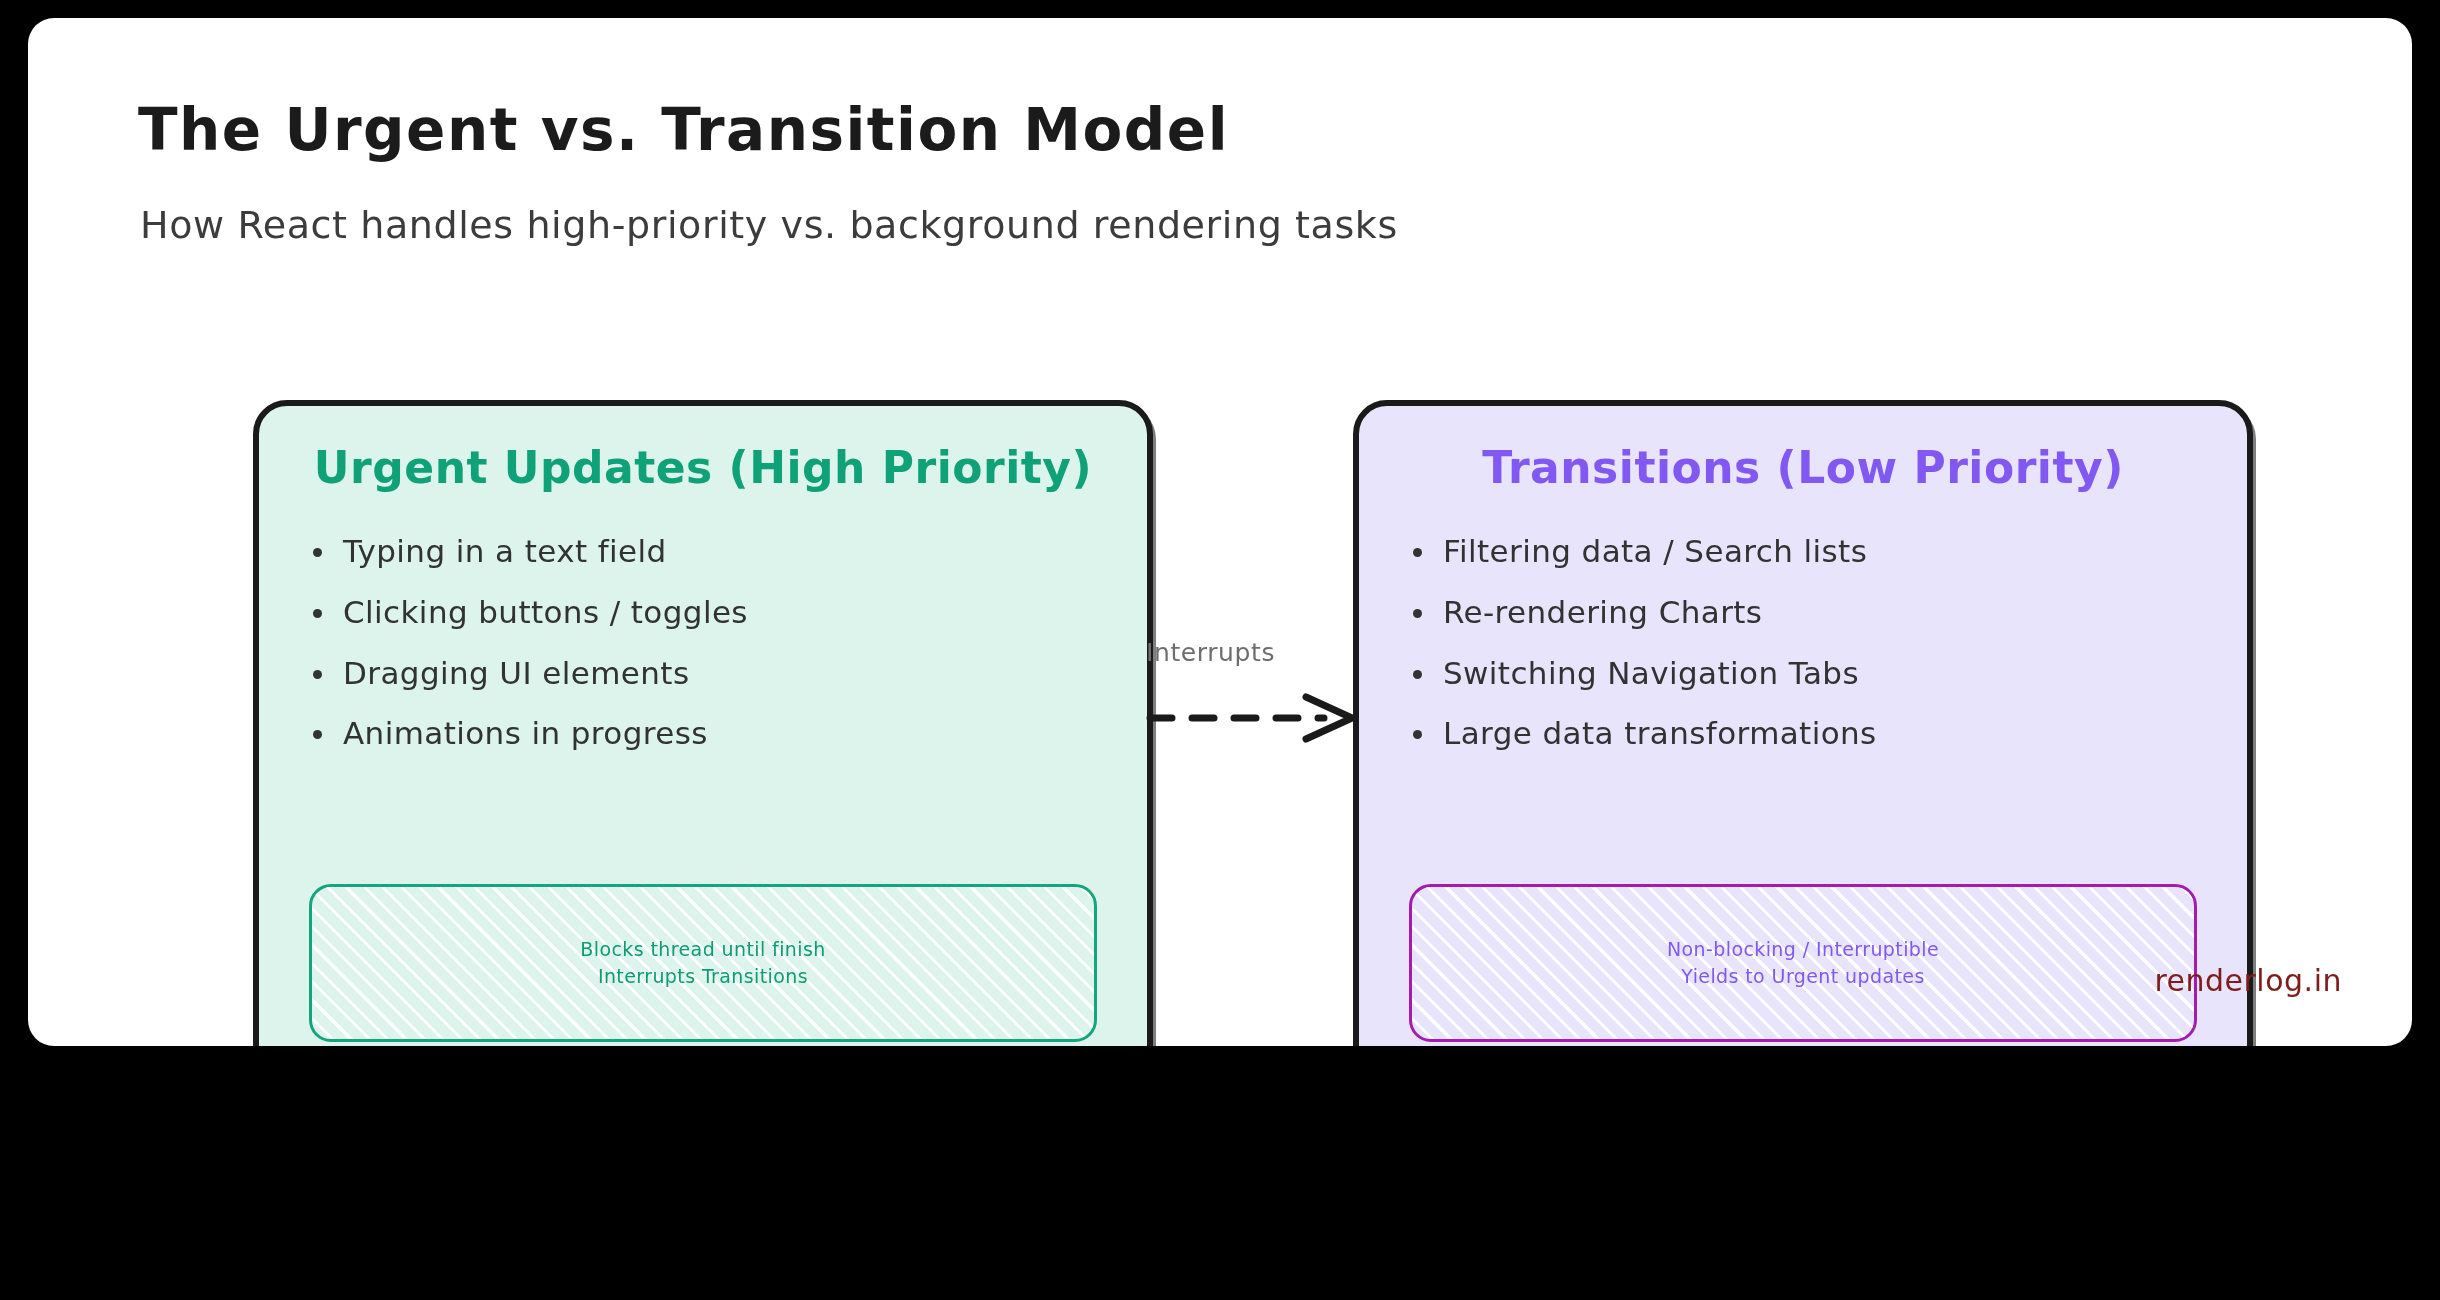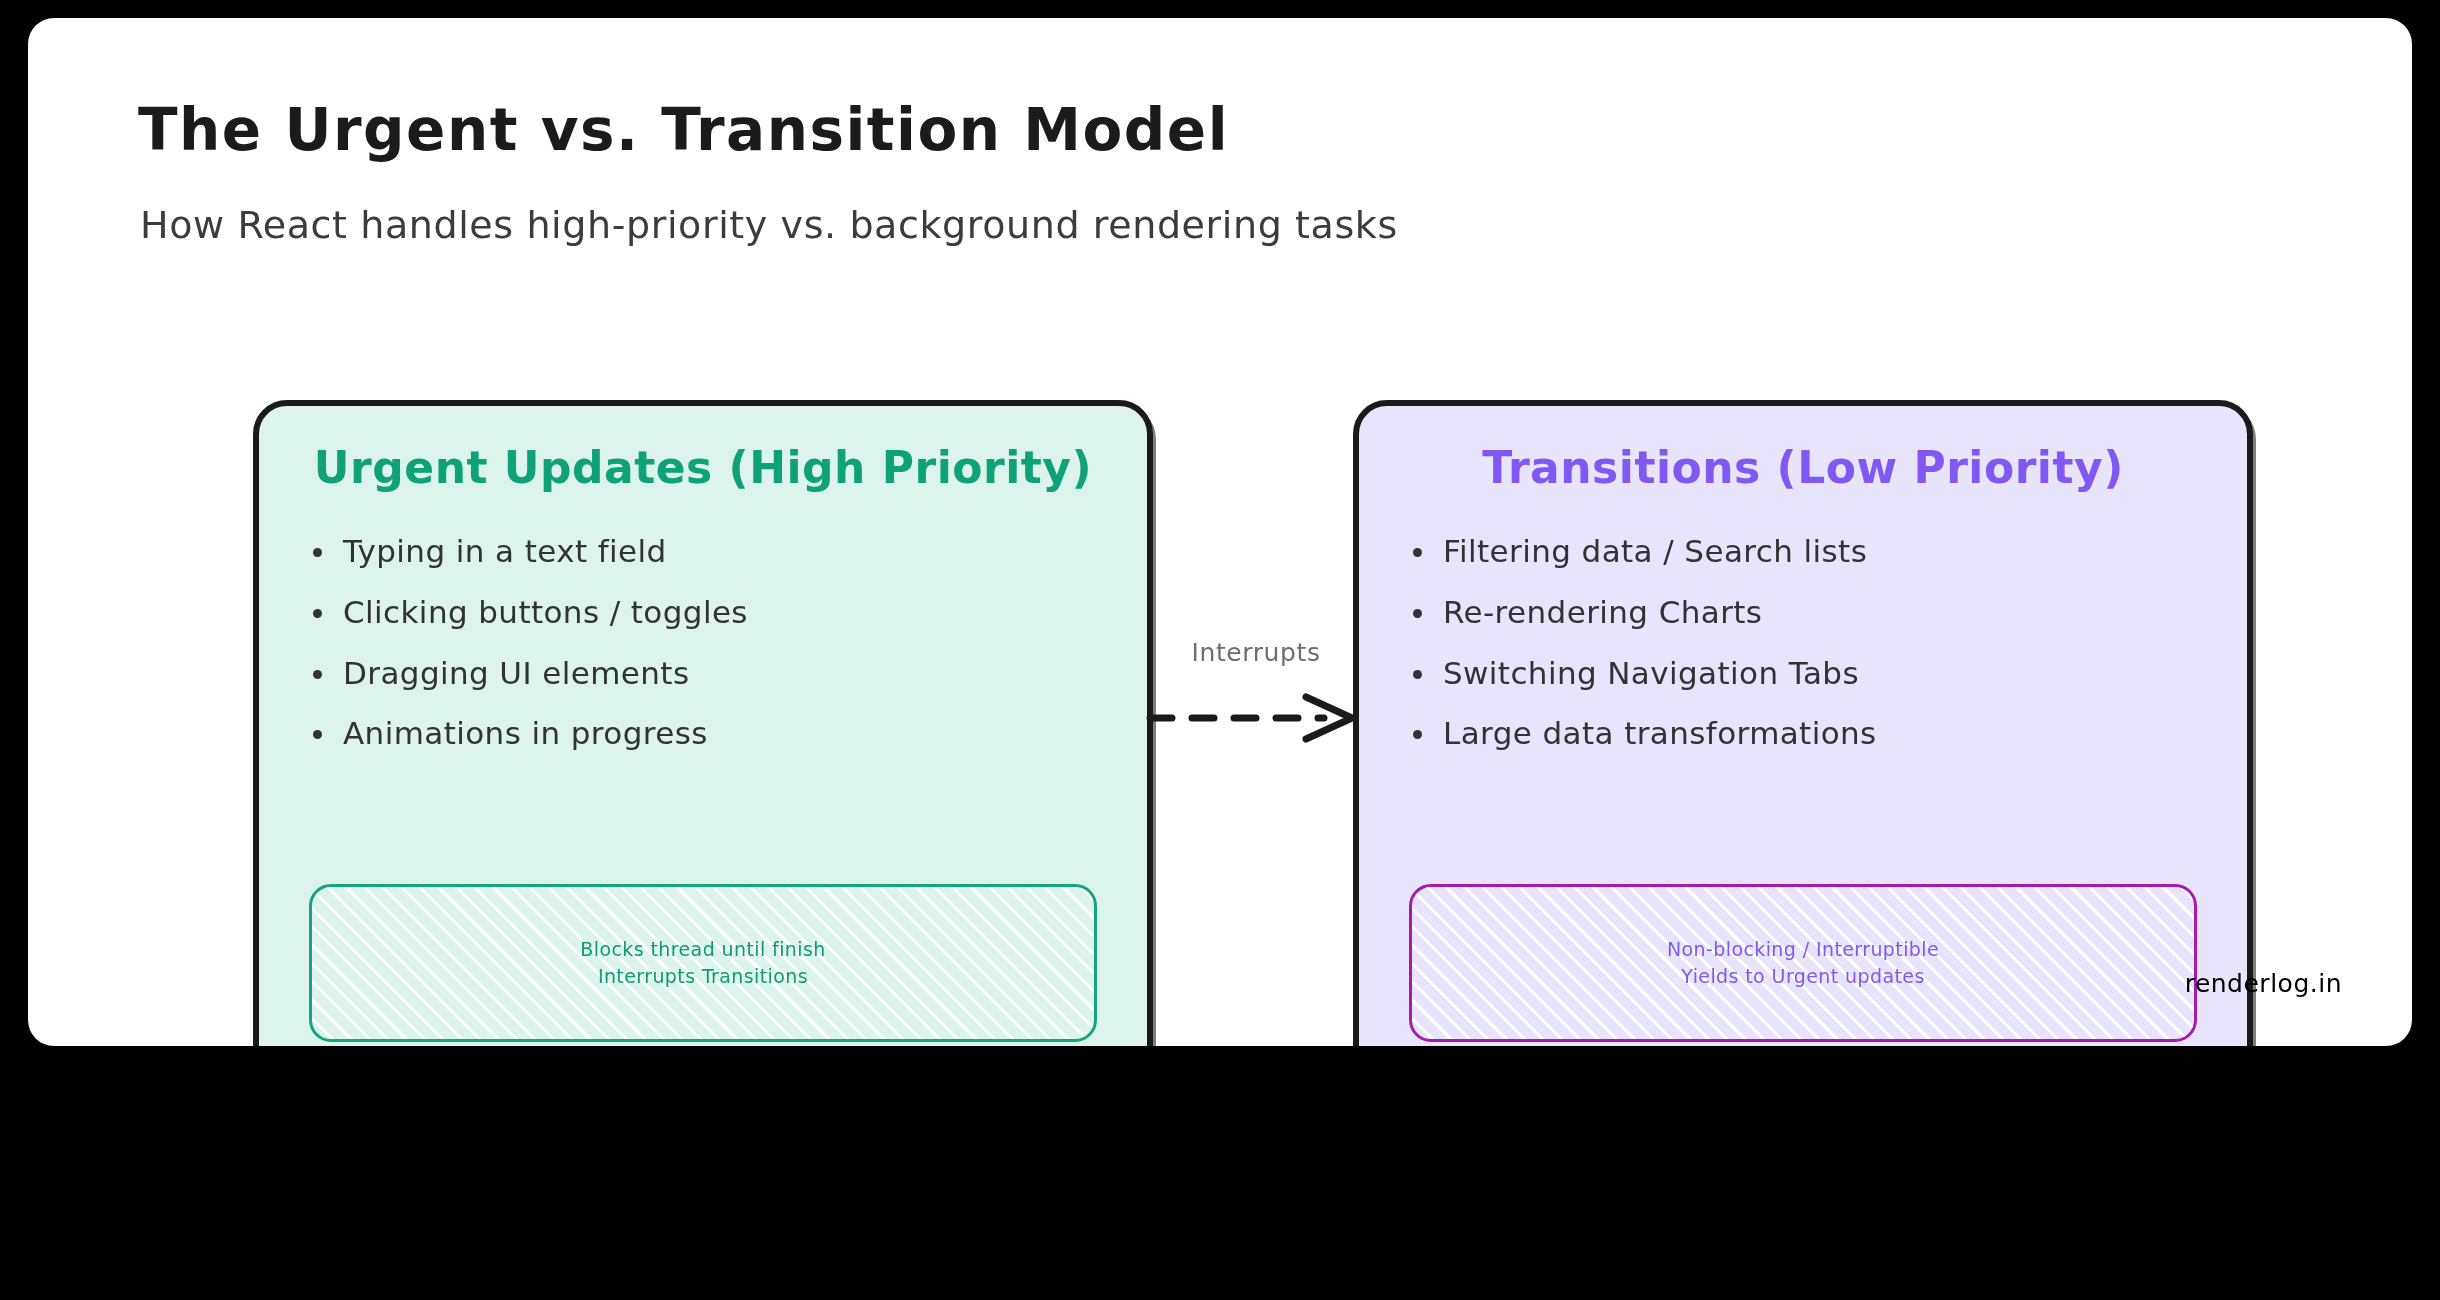--- a/index.html
+++ b/index.html
@@ -172,42 +172,42 @@
     left: 1118px;
     top: 620px;
     width: 220px;
     height: 140px;
   }
   .arrow-label {
     position: absolute;
     left: 0;
     top: 0;
     width: 220px;
-    text-align: center;
+    text-align: left;
     font-family: "DejaVu Sans", sans-serif;
     font-size: 25px;
     letter-spacing: 0.6px;
     color: #6e6e6e;
     white-space: nowrap;
   }
   .arrow-svg {
     position: absolute;
     left: 0;
     top: 44px;
   }
 
   
   .watermark {
     position: absolute;
     right: 70px;
     bottom: 48px;
     font-family: "DejaVu Sans", sans-serif;
-    font-size: 25px;
+    font-size: 30px;
     letter-spacing: 0.5px;
-    color: #000000;
+    color: #7f1d1d;
     white-space: nowrap;
   }
 </style>
 </head>
 <body>
 
 <div class="frame">
   <div class="canvas">
 
     <div class="title">The Urgent vs. Transition Model</div>

